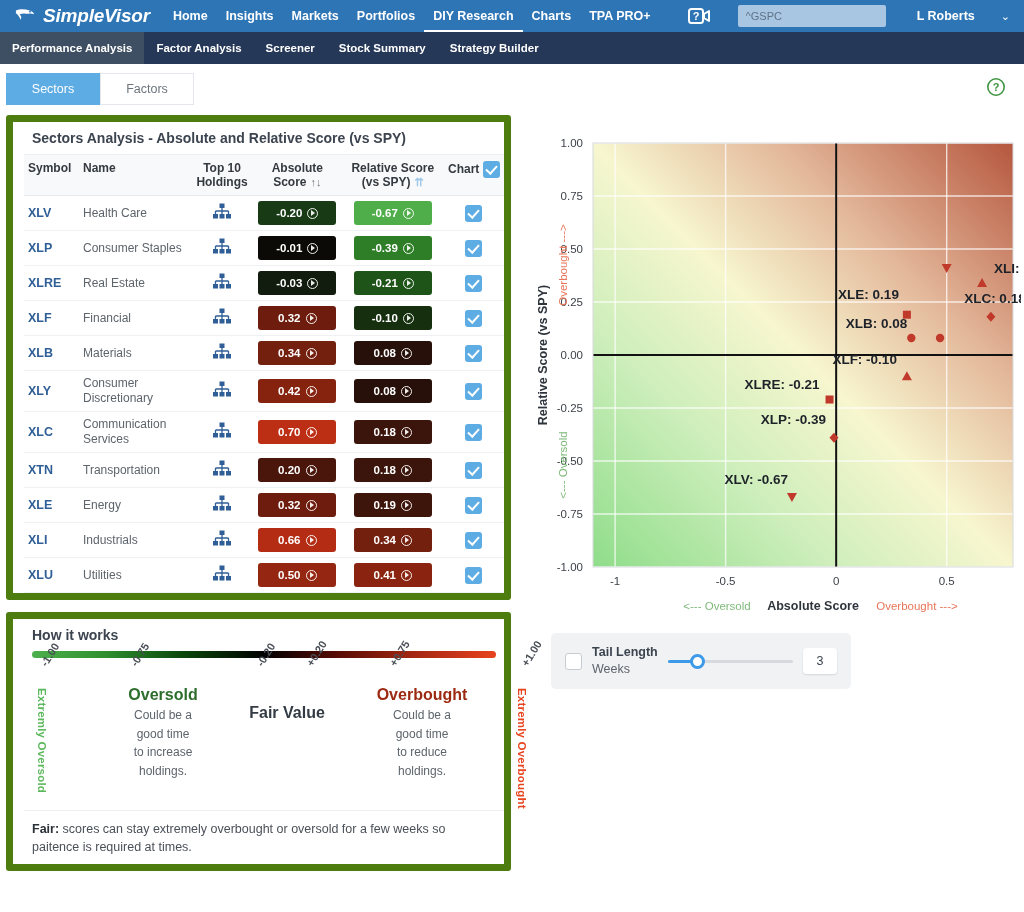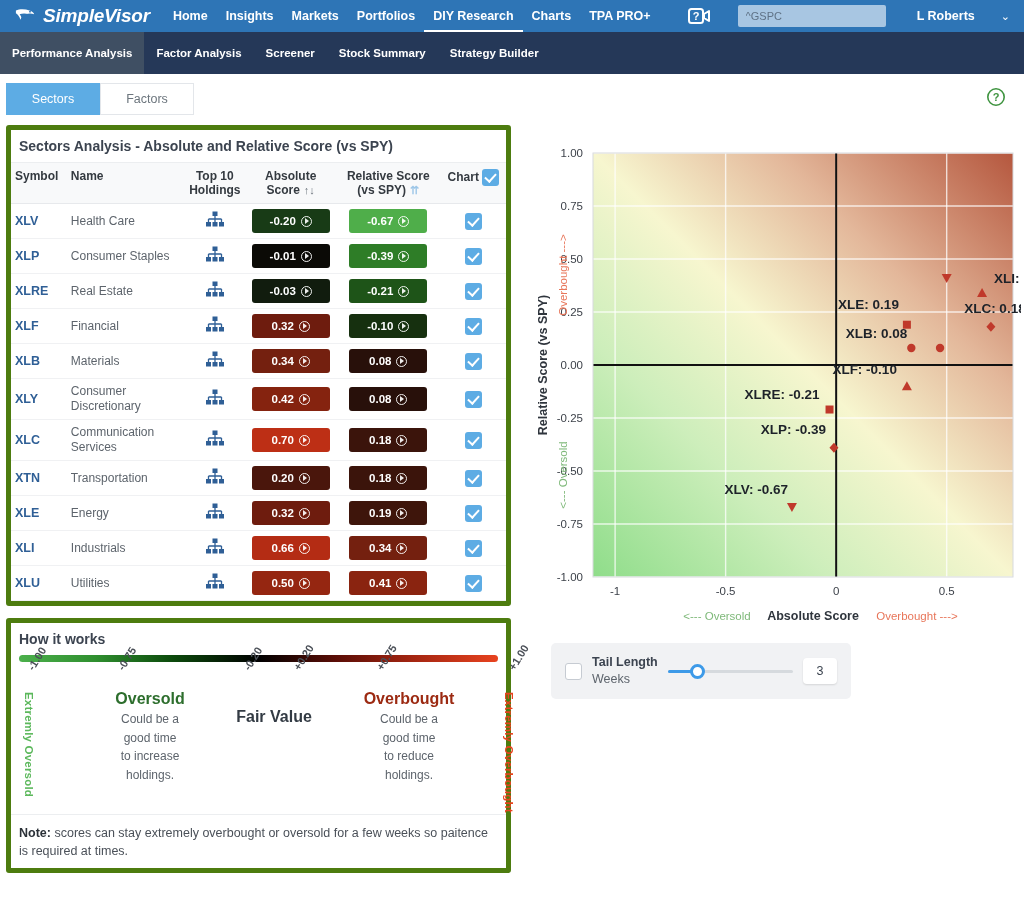--- a/index.html
+++ b/index.html
@@ -32,21 +32,21 @@
     width:148px;height:22px;border:none;border-radius:2px;background:#a8c6e2;
     color:#5a6a78;font-size:11px;padding:0 8px;font-family:"Liberation Sans",sans-serif;
   }
   .search-input::placeholder{color:#5f7286;}
   .user-area{margin-left:auto;display:flex;align-items:center;gap:26px;padding-right:6px;}
   .user-name{color:#fff;font-size:12.5px;font-weight:bold;}
   .caret{color:#fff;font-size:11px;}
 
   
   .subnav{
-    height:42px;background:#253858;display:flex;align-items:stretch;
+    height:32px;background:#253858;display:flex;align-items:stretch;
   }
   .subnav-item{
     color:#ffffff;font-size:11.5px;font-weight:bold;padding:0 12px;
     display:flex;align-items:center;white-space:nowrap;cursor:pointer;
   }
   .subnav-item.active{background:#3f4f63;}
 
   
   .pillbar{padding:9px 6px 0 6px;display:flex;align-items:center;}
   .pill{
@@ -55,21 +55,21 @@
   }
   .pill.active{background:#5dace4;color:#fff;border-color:#5dace4;}
   .pill-help{margin-left:auto;margin-right:12px;cursor:pointer;}
 
   
   .content{display:flex;padding:10px 6px 0 6px;gap:0;align-items:flex-start;}
   .left-col{width:505px;}
   .right-col{width:505px;padding-left:10px;}
 
   .panel{
-    border:5px solid #4d7c0f;border-radius:3px;background:#fff;
+    border:7px solid #4d7c0f;border-radius:3px;background:#fff;padding-left:11px;
   }
   .panel-title{
     font-size:14px;font-weight:bold;color:#3c4450;padding:8px 8px 8px 8px;
     border-bottom:1px solid #eceef0;
   }
 
   
   table.sect{width:100%;border-collapse:collapse;font-size:12px;}
   table.sect thead th{
     background:#f8f9fa;color:#343a40;font-size:12px;font-weight:bold;
@@ -449,21 +449,21 @@
           <div class="blockcol" style="left:335px;">
             <div class="bc-title ob">Overbought</div>
             <div class="bc-line">Could be a</div>
             <div class="bc-line">good time</div>
             <div class="bc-line">to reduce</div>
             <div class="bc-line">holdings.</div>
           </div>
         </div>
       </div>
       <div class="note">
-        <b>Note:</b><span> scores can stay extremely overbought or oversold for a few weeks so paitence is required at times.</span>
+        <b>Fair:</b><span> scores can stay extremely overbought or oversold for a few weeks so paitence is required at times.</span>
       </div>
     </div>
   </div>
 
   <div class="right-col">
     <div class="chart-wrap">
       <svg id="chartsvg" width="500" height="500" viewBox="0 0 500 500">
           <defs>
  <linearGradient id="gbg" x1="0" y1="1" x2="1" y2="0">
    <stop offset="0%" stop-color="#8fdd8a"></stop>

